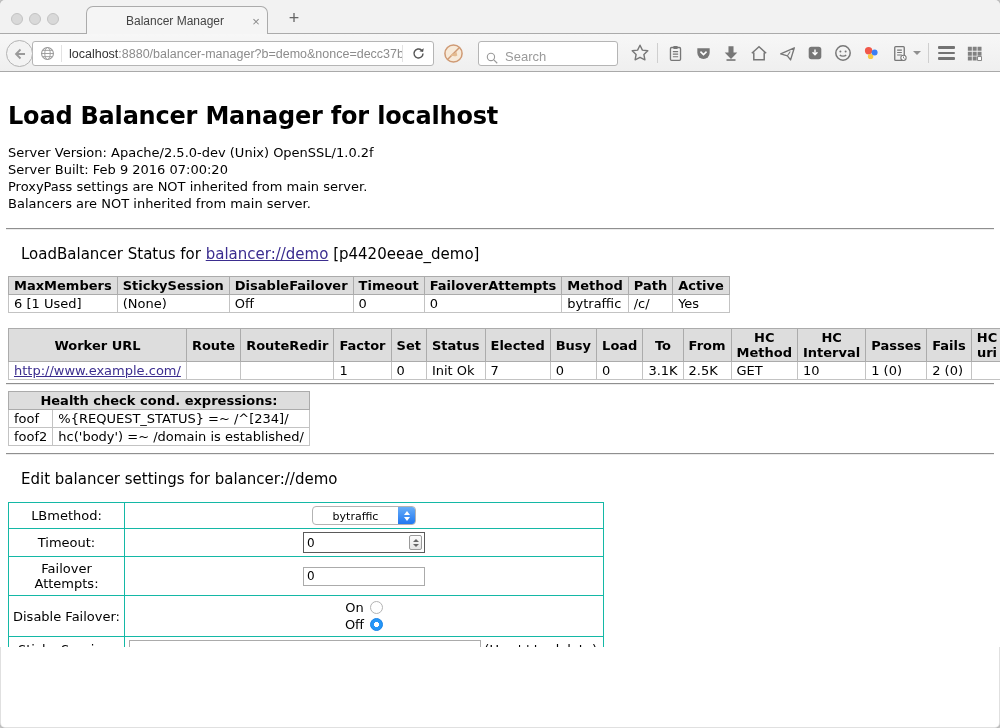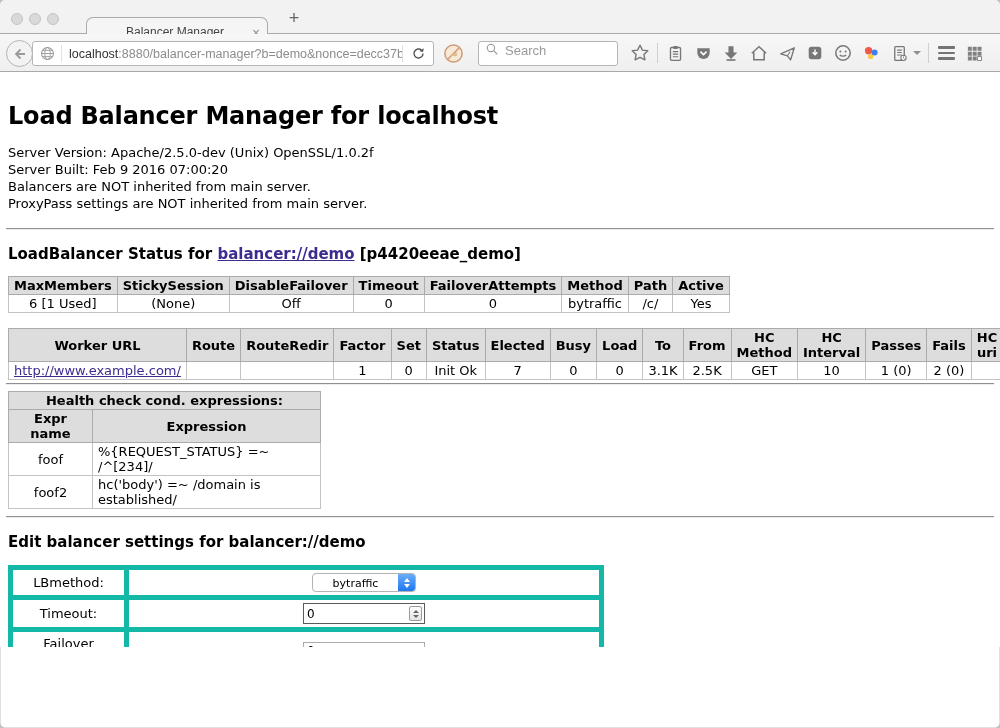--- a/index.html
+++ b/index.html
@@ -19,21 +19,21 @@
     position:relative; height:34px; background:#f2f2f2;
     border-bottom:1px solid #ababab;
   }
   .traffic { position:absolute; top:13px; width:12px; height:12px; border-radius:50%;
     background:#d9d9d9; border:1px solid #c3c3c3; }
   .tl1{left:11px} .tl2{left:29px} .tl3{left:47px}
   .tab {
     position:absolute; left:86px; top:6px; width:182px; height:29px;
     background:#f5f5f5; border:1px solid #ababab; border-bottom:none;
     border-radius:7px 7px 0 0; display:flex; align-items:center;
-    font-family:"Liberation Sans", sans-serif; font-size:12px; color:#444;margin-top:11px;
+    font-family:"Liberation Sans", sans-serif; font-size:12px; color:#444;
   }
   .tab-title { flex:1; text-align:center; padding-left:18px; white-space:nowrap; overflow:hidden; }
   .tab-close { width:22px; color:#8a8a8a; font-size:13px; text-align:center; cursor:default; }
   .newtab { position:absolute; left:282px; top:8px; font-size:18px; color:#666;
     font-family:"Liberation Sans", sans-serif; width:24px; text-align:center; }
   
   .toolbar {
     position:relative; height:38px; background:linear-gradient(#f7f7f7,#efefef);
     border-bottom:1px solid #a9a9a9; display:flex; align-items:center;
   }
@@ -50,21 +50,21 @@
   .urlbar .globe { padding:0 5px 0 6px; border-right:1px solid #e2e2e2; display:flex; align-items:center; }
   .urltext { flex:1; font-size:12.5px; padding-left:7px; white-space:nowrap; overflow:hidden; }
   .urltext .host { color:#333; }
   .urltext .rest { color:#8c8c8c; }
   .urlsep { width:1px; height:17px; background:#e2e2e2; }
   .reload { width:30px; display:flex; align-items:center; justify-content:center; }
   .blockbtn { position:absolute; left:443px; top:9px; }
   .searchbar {
     position:absolute; left:478px; top:7px; width:140px; height:25px;
     background:#fff; border:1px solid #b5b5b5; border-radius:3px;
-    display:flex; align-items:flex-start; padding-left:6px;
+    display:flex; align-items:flex-end; padding-left:6px;
   }
   .searchbar input {
     border:none; outline:none; flex:1; font-size:13px; min-width:0;
     font-family:"Liberation Sans", sans-serif; color:#444; background:transparent; padding-left:6px;
   }
   .searchbar input::placeholder { color:#9a9a9a; }
   .tbicons { position:absolute; left:626px; top:0; height:38px; display:flex; align-items:center; }
   .tbicon { width:28px; height:28px; display:flex; align-items:center; justify-content:center; }
   .tbsep { width:1px; height:20px; background:#cfcfcf; margin:0 3px; }
   .caret { width:0; height:0; border-left:4px solid transparent; border-right:4px solid transparent;
@@ -72,45 +72,45 @@
   .burger { display:flex; flex-direction:column; gap:3px; }
   .burger div { width:17px; height:2.5px; background:#737373; border-radius:1px; }
   
   .page { position:relative; height:575px; background:#fff; color:#000;
     padding:0 8px; overflow:hidden; font-size:13px; }
   h1 { font-size:24px; margin:30px 0 14px 0; letter-spacing:-0.2px; }
   .info { line-height:17px; }
   hr { border:none; border-top:1px solid #8f8f8f; border-bottom:1px solid #ececec; height:0;
     margin:4px -2px 0 -2px; }
   .hr1 { margin-top:16px; }
-  .sect { font-size:15px; font-weight:bold; margin:15px 0 0 0; }
+  .sect { font-size:15px; font-weight:normal; margin:15px 0 0 13px; }
   .sect a, a { color:#3b2d8f; }
   table { border-collapse:collapse; font-size:13px; margin-top:13px; }
   th { background:#ddd; border:1px solid #ababab; padding:1px 5px; font-weight:bold; text-align:center; }
-  td { border:1px solid #c3c3c3; padding:1px 5px; text-align:center; }
+  td { border:1px solid #c3c3c3; padding:1px 5px; }
   table { border:1px solid #8f8f8f; }
   .t1 th:nth-child(1){width:93px}.t1 th:nth-child(2){width:101px}.t1 th:nth-child(3){width:109px}
   .t1 th:nth-child(4){width:60px}.t1 th:nth-child(5){width:123px}.t1 th:nth-child(6){width:60px}
   .t1 th:nth-child(7){width:38px}.t1 th:nth-child(8){width:46px}
   .t2 { margin-top:15px; }
   .t2 th:nth-child(1){width:160px}.t2 th:nth-child(2){width:43px}.t2 th:nth-child(3){width:75px}
   .t2 th:nth-child(4){width:47px}.t2 th:nth-child(5){width:27px}.t2 th:nth-child(6){width:49px}
   .t2 th:nth-child(7){width:53px}.t2 th:nth-child(8){width:35px}.t2 th:nth-child(9){width:37px}
   .t2 th:nth-child(10){width:35px}.t2 th:nth-child(11){width:41px}.t2 th:nth-child(12){width:73px}
   .t2 th:nth-child(13){width:75px}.t2 th:nth-child(14){width:47px}.t2 th:nth-child(15){width:37px}
   .t2 th:nth-child(16){width:43px}.t2 th:nth-child(17){width:53px}
   .t2 td:first-child { text-align:left; }
   .hr2 { margin-top:3px; }
   .t3 { margin-top:6px; }
   .t3 th:nth-child(1){width:84px}.t3 th:nth-child(2){width:228px}
   .t3 td:nth-child(2){ text-align:left; }
   .hr3 { margin-top:7px; }
   
   .formtbl { width:596px; margin-top:14px; border:1px solid #9a9a9a; }
-  .formtbl td { border:5px solid #14b8a6; }
+  .formtbl td { border:1px solid #14b8a6; }
   .formtbl .lbl { width:116px; text-align:center; padding:4px 2px; }
   .formtbl .ctl { text-align:center; padding:3px 4px; position:relative; }
   .macsel { display:inline-flex; height:19px; width:104px; background:#fff;
     border:1px solid #b3b3b3; border-radius:4px; overflow:hidden; vertical-align:middle;
     font-size:11px; align-items:center; }
   .macsel .val { flex:1; text-align:center; padding-top:1px; }
   .macsel .step { width:17px; height:19px; background:linear-gradient(#6cb0f8,#1d74f0);
     display:flex; flex-direction:column; align-items:center; justify-content:center; gap:2px;
     border-radius:0 3px 3px 0; }
   .chev-up { width:0;height:0;border-left:3.5px solid transparent;border-right:3.5px solid transparent;
@@ -279,22 +279,22 @@
       </div>
     </div>
   </div>
 
   <div class="page">
     <h1>Load Balancer Manager for localhost</h1>
 
     <div class="info">
       <div>Server Version: Apache/2.5.0-dev (Unix) OpenSSL/1.0.2f</div>
       <div>Server Built: Feb 9 2016 07:00:20</div>
+      <div>ProxyPass settings are NOT inherited from main server.</div>
       <div>Balancers are NOT inherited from main server.</div>
-      <div>ProxyPass settings are NOT inherited from main server.</div>
     </div>
 
     <hr class="hr1">
 
     <div class="sect"><span>LoadBalancer Status for </span><a href="#">balancer://demo</a><span> [p4420eeae_demo]</span></div>
 
     <table class="t1">
       <tbody>
           <tr>
         <th>MaxMembers</th>
@@ -363,24 +363,20 @@
       </table>
 
     <hr class="hr2">
 
     <table class="t3">
       <tbody>
           <tr>
         <th colspan="2">Health check cond. expressions:</th>
       </tr>
       <tr>
-        <th>Expr name</th>
-        <th>Expression</th>
-      </tr>
-      <tr>
         <td>foof</td>
         <td>%{REQUEST_STATUS} =~ /^[234]/</td>
       </tr>
       <tr>
         <td>foof2</td>
         <td>hc('body') =~ /domain is established/</td>
       </tr>
     </tbody>
       </table>
 

